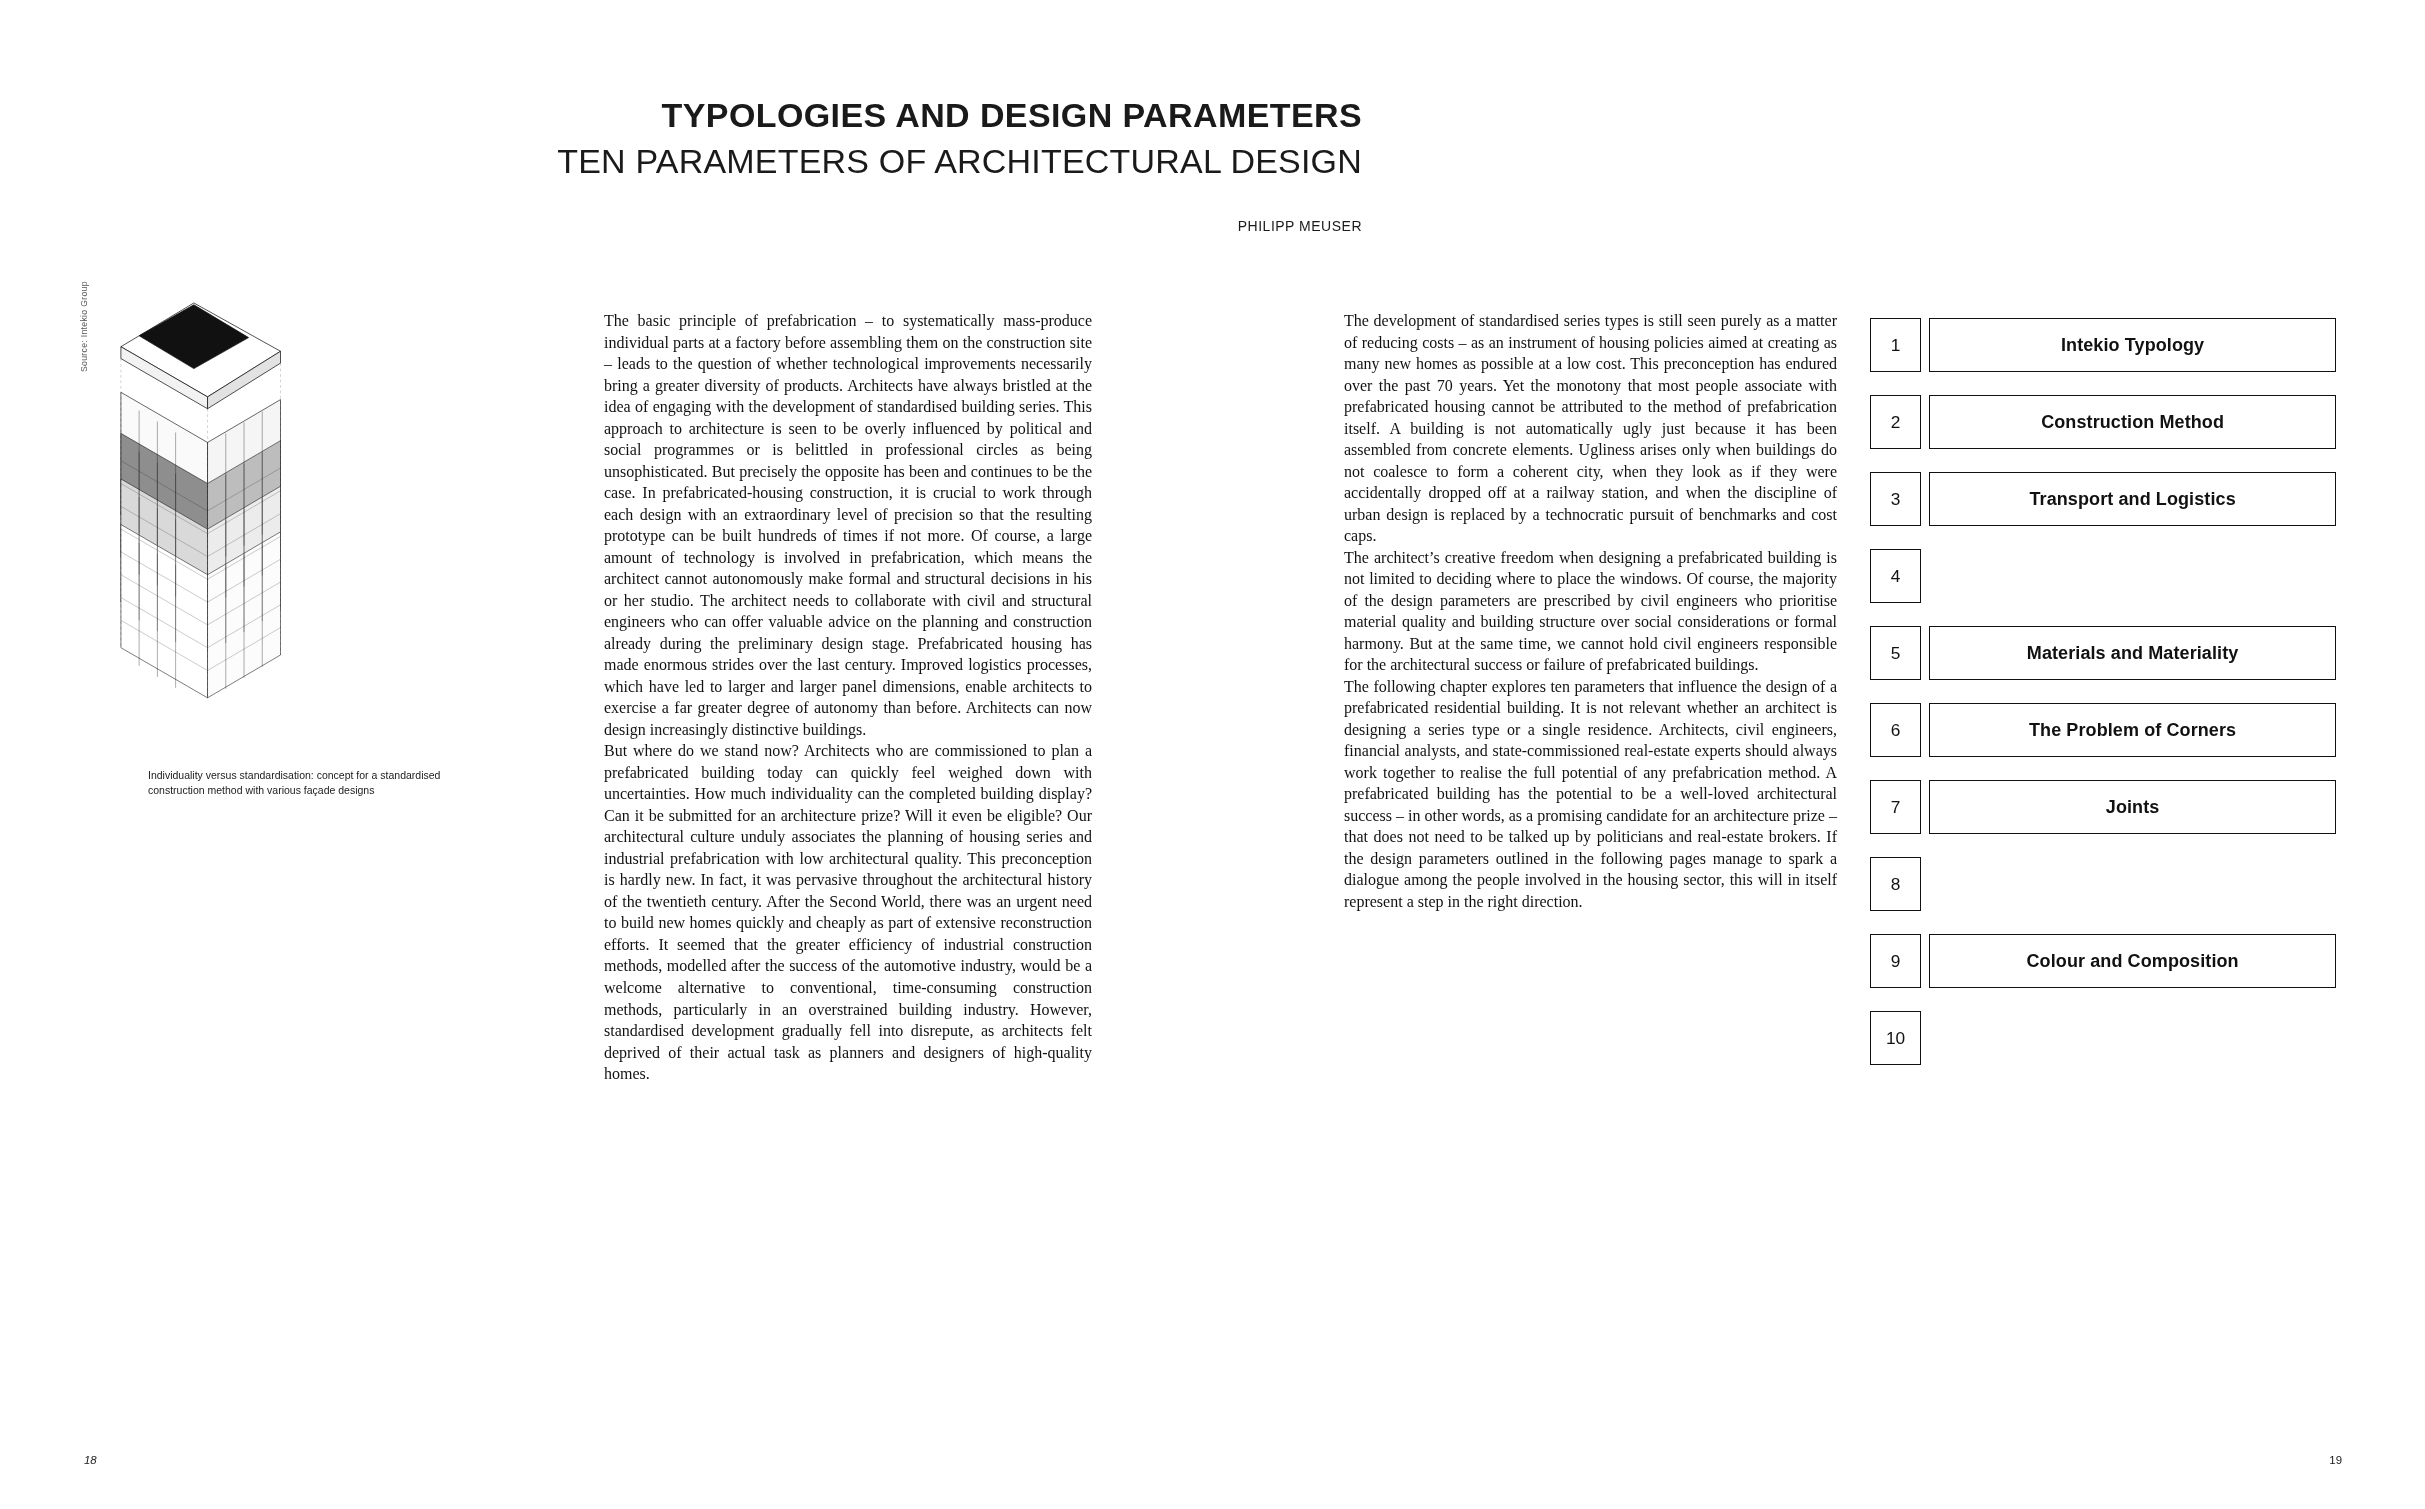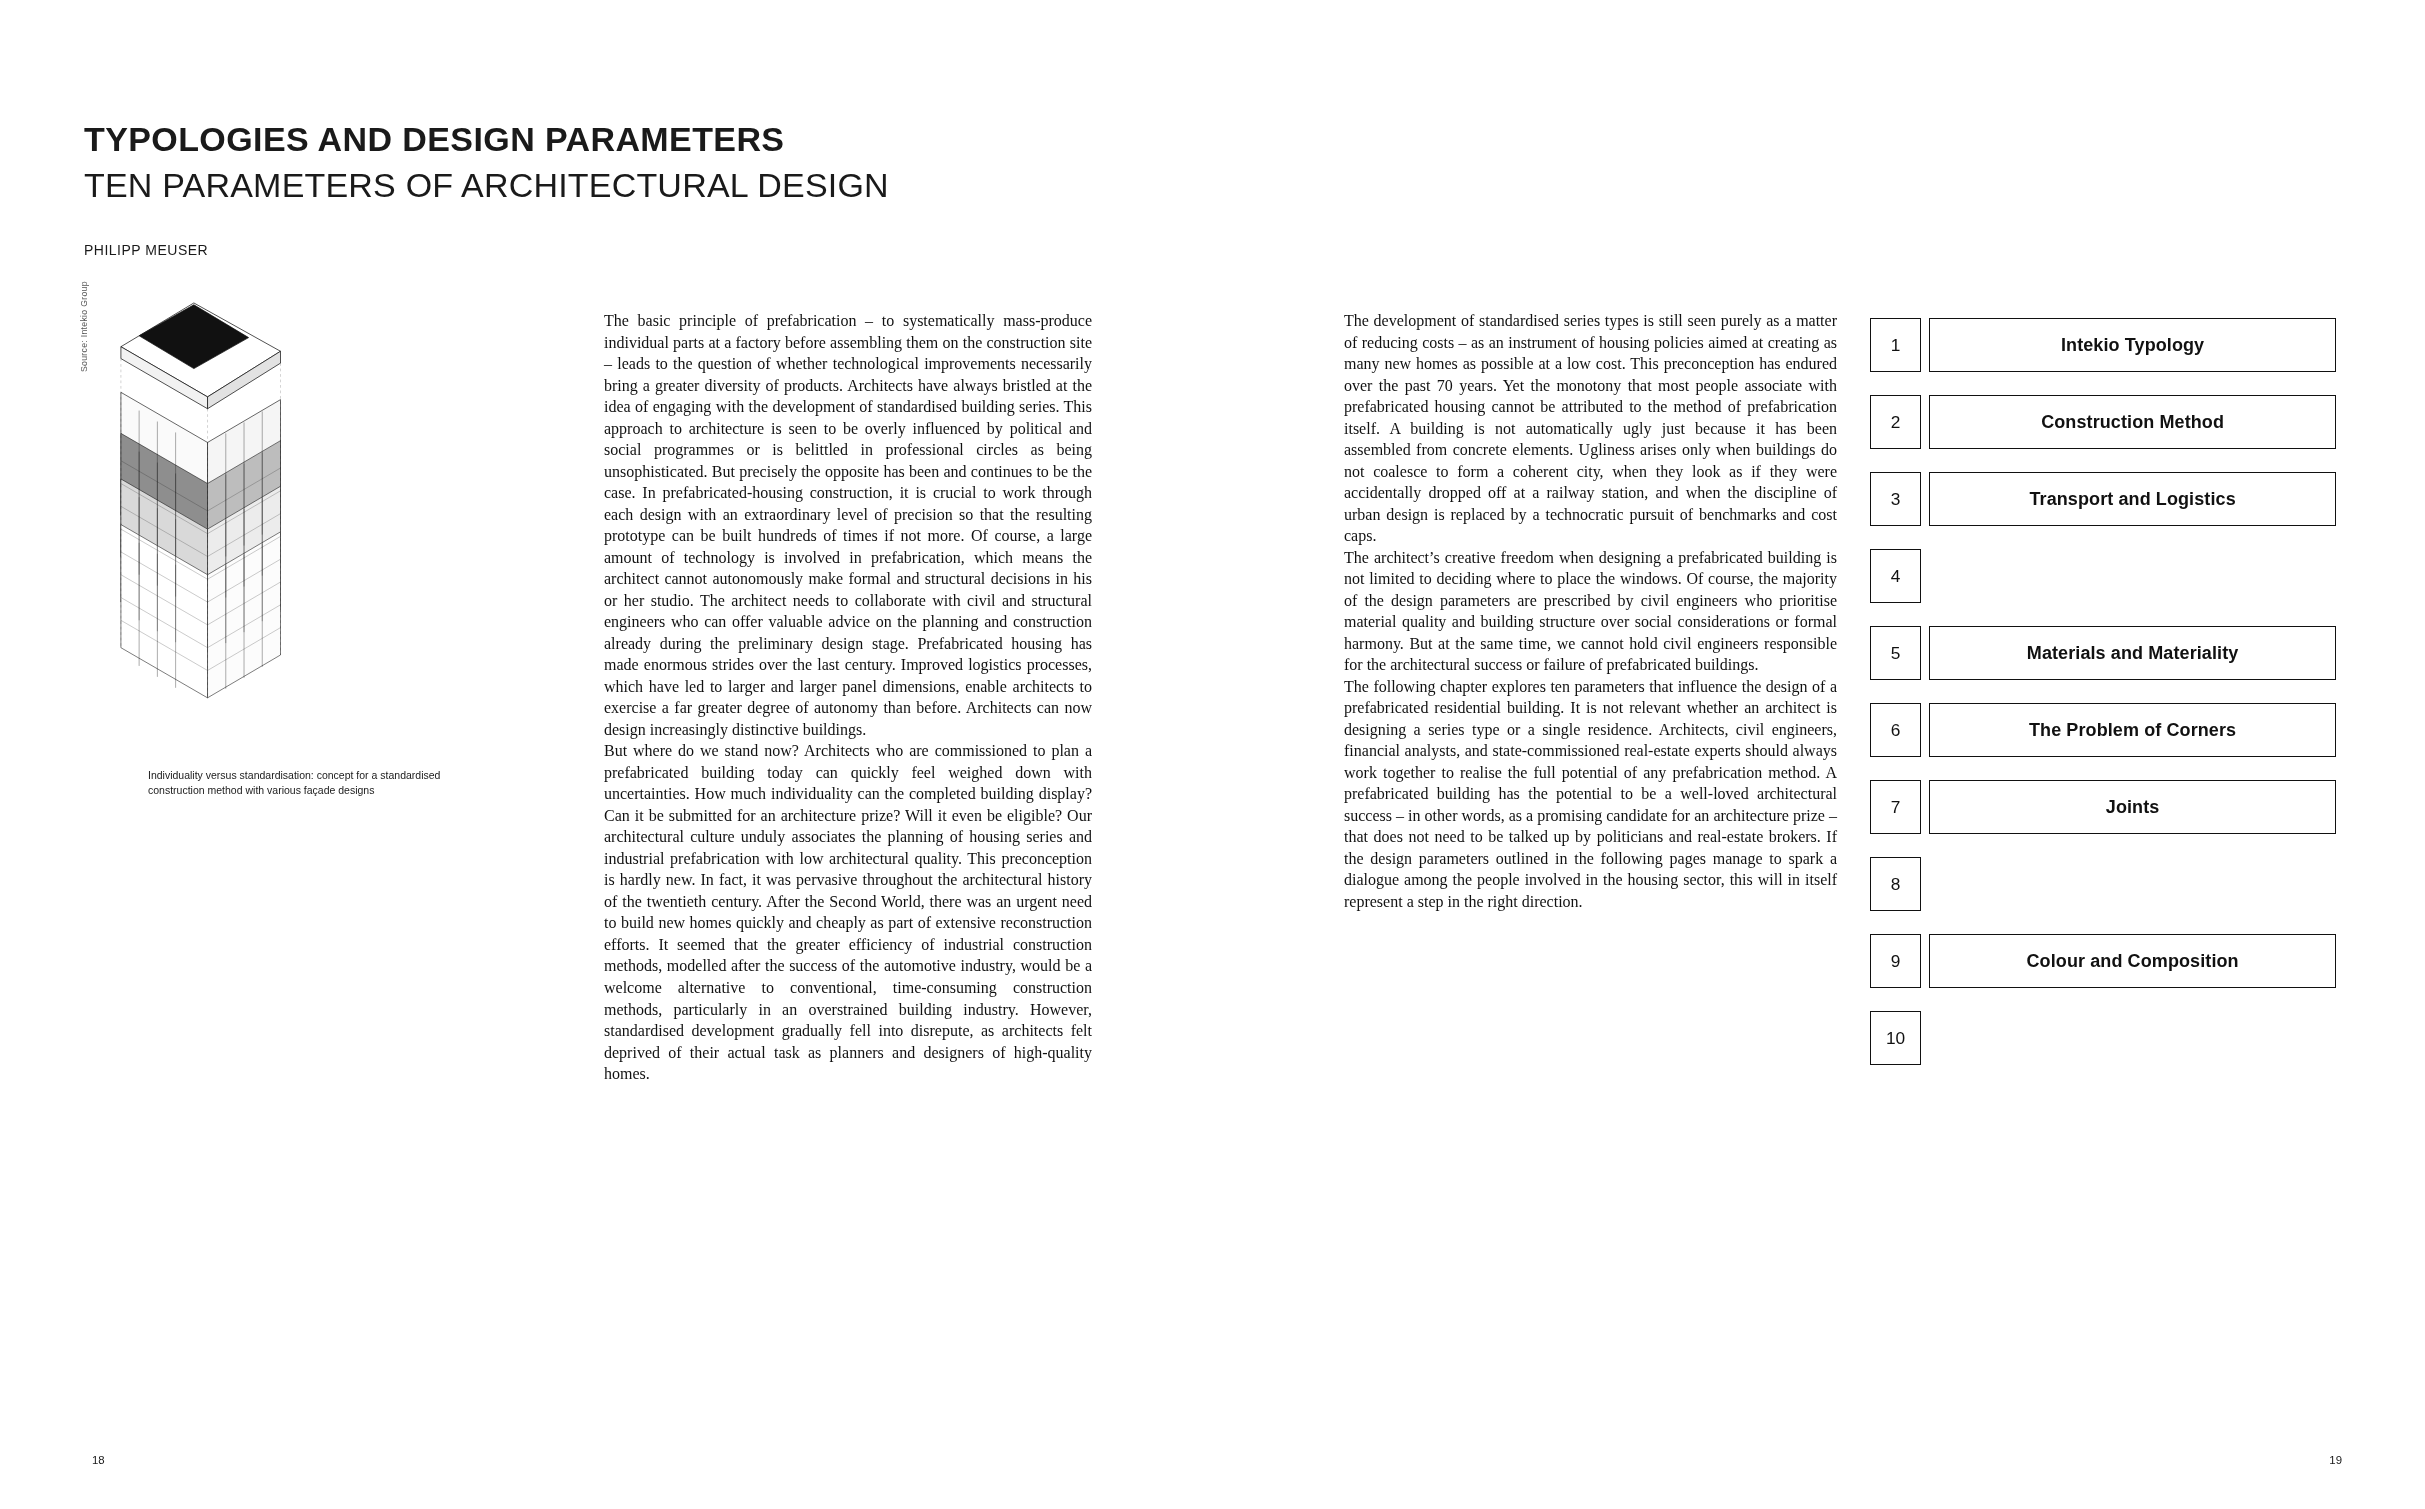--- a/index.html
+++ b/index.html
@@ -17,22 +17,23 @@
     position: relative;
     width: 2426px;
     height: 1510px;
     background: #ffffff;
   }
 
   
   .header {
     position: absolute;
     left: 84px;
-    top: 120px;
+    top: 96px;
     width: 1278px;
+    text-align: right;
   }
   .title-main {
     font-family: "Liberation Sans", sans-serif;
     font-weight: bold;
     font-size: 34px;
     letter-spacing: 0.4px;
     color: #1a1a1a;
     line-height: 1.15;
     margin: 0;
   }
@@ -137,21 +138,21 @@
     text-align: center;
   }
 
   
   .folio {
     position: absolute;
     bottom: 44px;
     font-size: 11.4px;
     color: #1a1a1a;
   }
-  .folio-left { left: 92px; }
+  .folio-left { left: 84px; font-style: italic; }
   .folio-right { right: 84px; }
 
   
   .gutter {
     position: absolute;
     left: 1212px;
     top: 0;
     width: 0.9px;
     height: 1510px;
     background: transparent;

